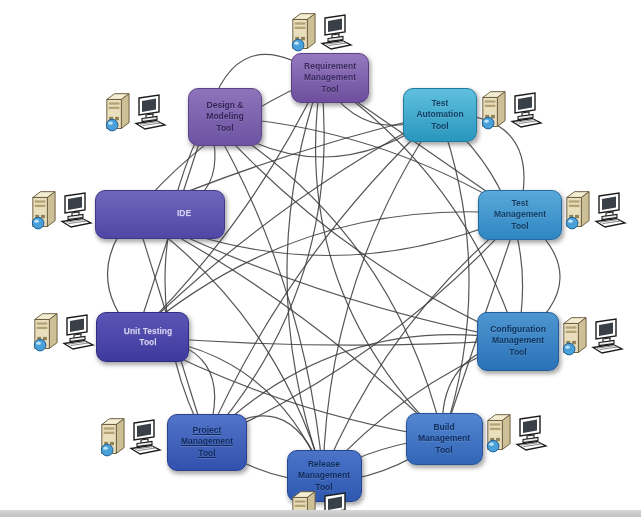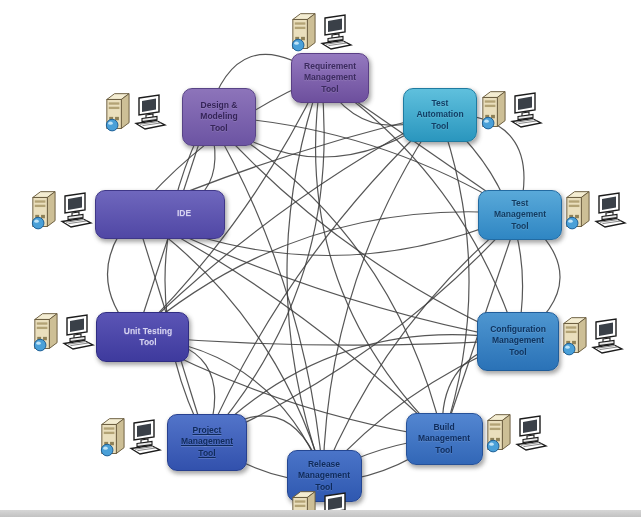--- a/index.html
+++ b/index.html
@@ -95,21 +95,21 @@
       <svg width="40" height="38" viewBox="0 0 40 38">
         <polygon points="7,4 27,1 27,18 7,21" fill="#ffffff" stroke="#1c1c1c" stroke-width="1.4"></polygon>
         <polygon points="10,7 24,4.5 24,15.5 10,18" fill="#3a4048"></polygon>
         <polygon points="14,21 21,20 21,23.5 14,24.5" fill="#ffffff" stroke="#1c1c1c" stroke-width="1.1"></polygon>
         <polygon points="10,24.5 25,22.5 25,25.5 10,27.5" fill="#e8e8e8" stroke="#1c1c1c" stroke-width="1.1"></polygon>
         <polygon points="4,29.5 24,26.5 33,31 13,35" fill="#ffffff" stroke="#1c1c1c" stroke-width="1.3"></polygon>
         <line x1="8" y1="30.2" x2="26" y2="27.6" stroke="#888" stroke-width="1"></line>
         <line x1="10.5" y1="31.6" x2="28.5" y2="29" stroke="#888" stroke-width="1"></line>
       </svg>
     </div>
-    <div class="node" style="left: 182px; top: 88px; width: 72px; height: 56px; background: linear-gradient(rgb(141, 116, 186), rgb(108, 84, 163)); border-color: rgb(88, 68, 134); color: rgb(53, 36, 88);"><span>Design &amp;
+    <div class="node" style="left: 188px; top: 88px; width: 72px; height: 56px; background: linear-gradient(rgb(141, 116, 186), rgb(108, 84, 163)); border-color: rgb(88, 68, 134); color: rgb(53, 36, 88);"><span>Design &amp;
 Modeling
 Tool</span></div>
     <div class="icons" style="left: 102px; top: 92px;">
       <svg width="29" height="42" viewBox="0 0 30 42">
         <polygon points="5,7 13,1 28,1 20,7" fill="#f4edd2" stroke="#6b5d3f" stroke-width="1"></polygon>
         <polygon points="20,7 28,1 28,31 20,37" fill="#cdbf96" stroke="#6b5d3f" stroke-width="1"></polygon>
         <rect x="5" y="7" width="15" height="30" fill="#eadfbd" stroke="#6b5d3f" stroke-width="1"></rect>
         <rect x="7" y="10" width="11" height="2.4" fill="#b3a375"></rect>
         <rect x="7" y="14.5" width="11" height="2.4" fill="#b3a375"></rect>
         <rect x="7.5" y="25" width="4" height="3.5" fill="#8f8157"></rect>

